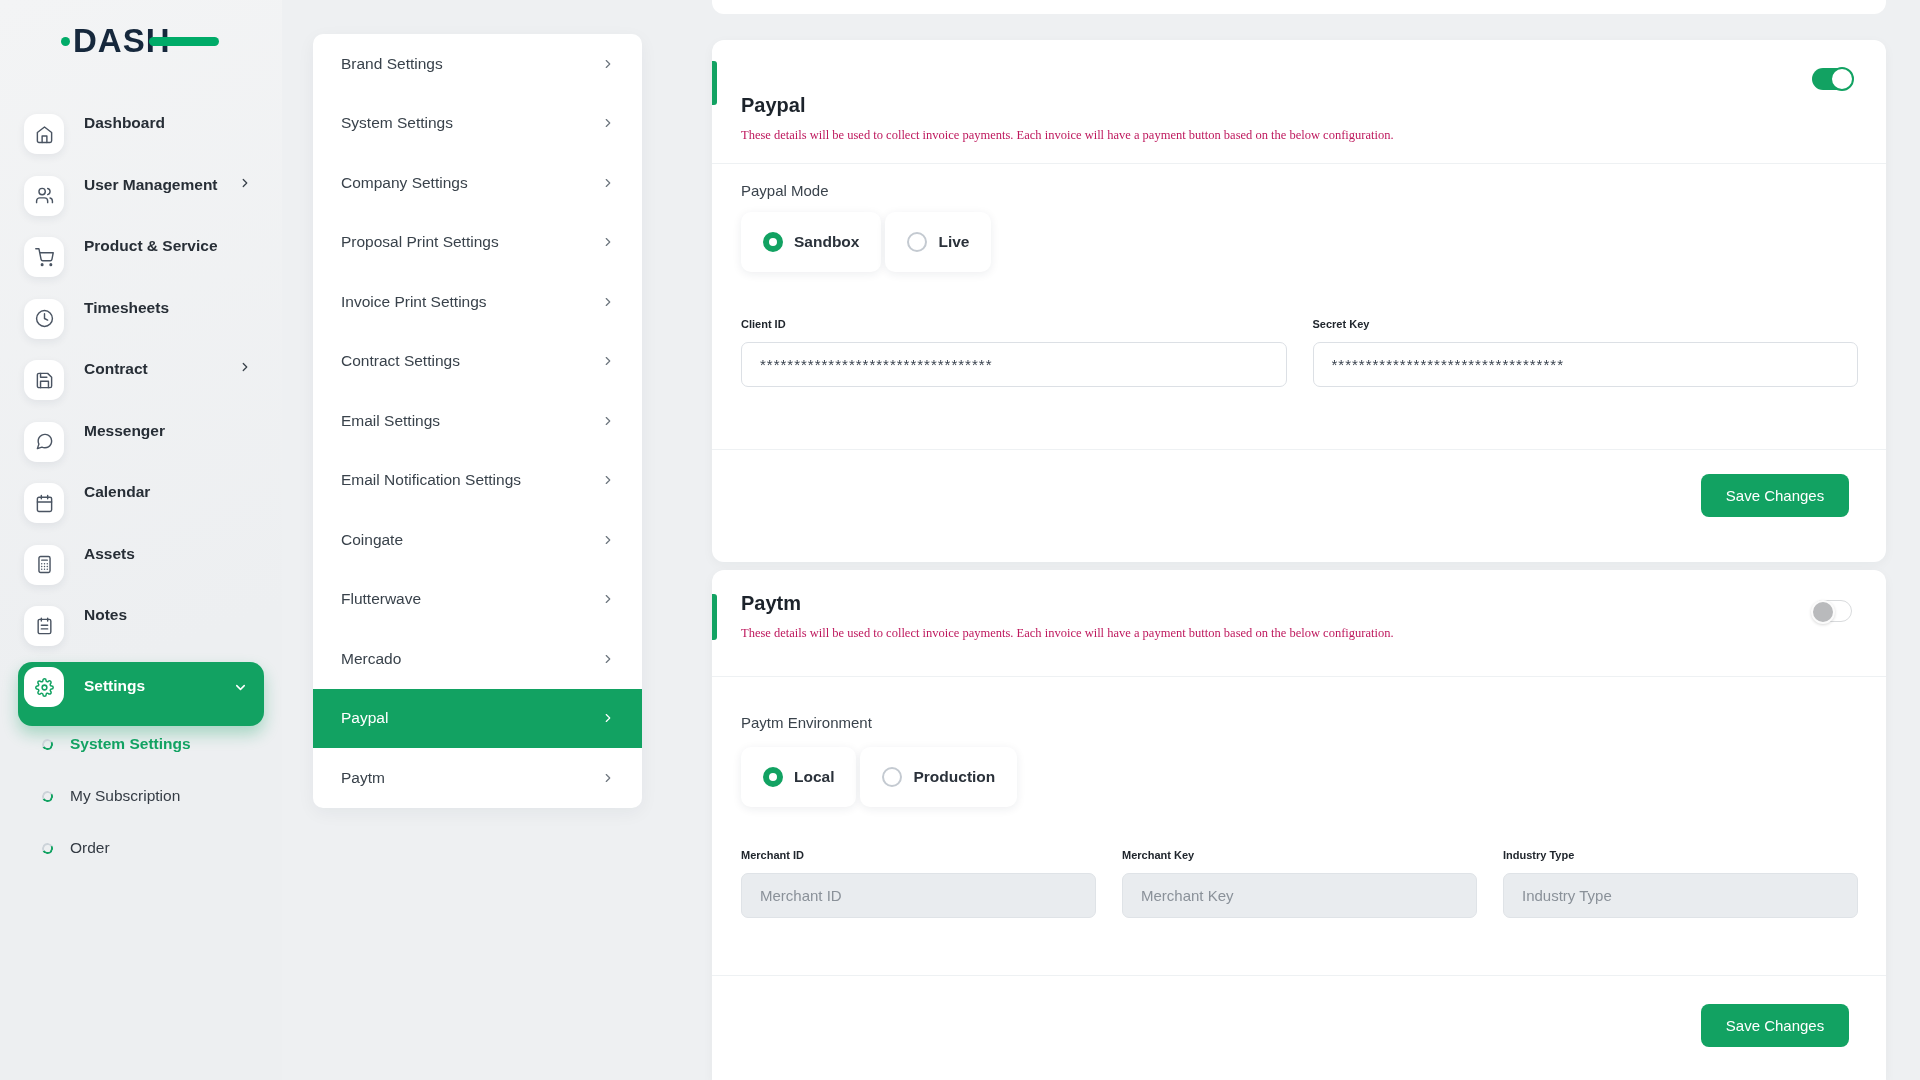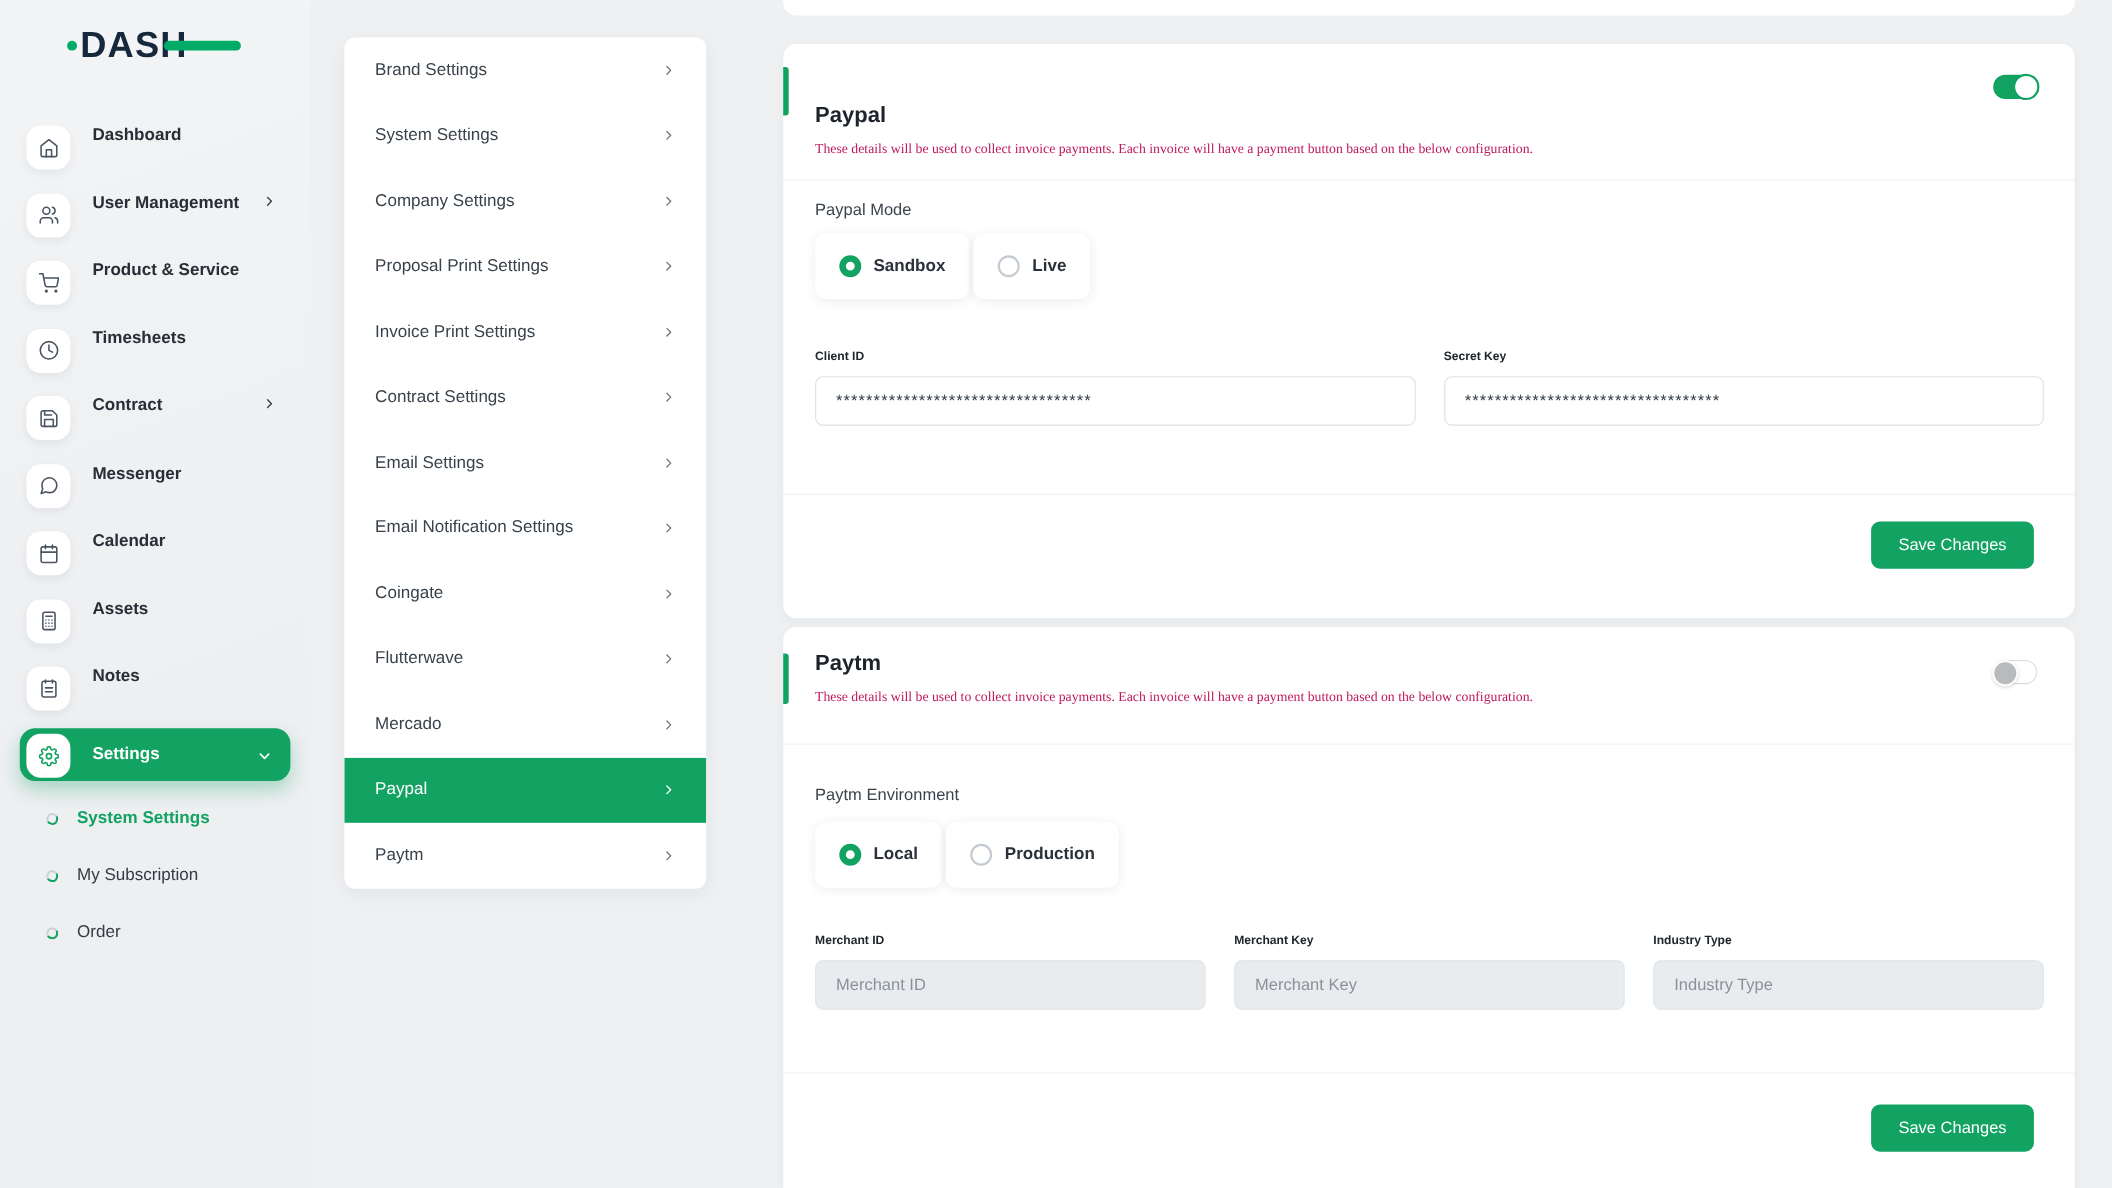--- a/index.html
+++ b/index.html
@@ -16,21 +16,21 @@
 
   .nav { position:absolute; left:0; top:114px; width:282px; display:flex; flex-direction:column; gap:21.5px; }
   .nav-item { position:relative; height:40px; display:flex; cursor:pointer; }
   .icon-sq { position:absolute; left:24px; width:40px; height:40px; border-radius:13px; background:#ffffff;
              box-shadow:0 3px 8px rgba(30,45,65,.07); display:flex; align-items:center; justify-content:center; }
   .icon-sq svg { width:19px; height:19px; stroke:#4a5462; stroke-width:1.8; fill:none; stroke-linecap:round; stroke-linejoin:round; }
   .nav-label { margin-left:84px; font-size:15.5px; font-weight:600; color:#272e36; }
   .nav-chev { position:absolute; left:238px; width:14px; height:14px; }
   .nav-chev svg { width:14px; height:14px; stroke:#39424b; stroke-width:2.2; fill:none; stroke-linecap:round; stroke-linejoin:round; }
 
-  .settings-pill { position:absolute; left:18px; top:662px; width:246px; height:48px; border-radius:14px;
+  .settings-pill { position:absolute; left:18px; top:662px; width:246px; height:64px; border-radius:14px;
                    background:#12a262; box-shadow:0 8px 16px rgba(18,162,98,.32); cursor:pointer;padding-left:41px; }
   .settings-pill .icon-sq { left:6px; top:5px; box-shadow:none; }
   .settings-pill .icon-sq svg { stroke:#12a262; stroke-width:1.9; }
   .settings-pill .nav-label { position:absolute; left:66px; top:15px; margin:0; color:#ffffff; font-weight:700; }
   .pill-chev { position:absolute; right:16px; top:18px; }
   .pill-chev svg { width:15px; height:15px; stroke:#ffffff; stroke-width:2.4; fill:none; stroke-linecap:round; stroke-linejoin:round; }
 
   .subnav { position:absolute; left:0; top:729px; width:282px; display:flex; flex-direction:column; gap:22px; }
   .sub-item { position:relative; height:30px; display:flex; align-items:center; cursor:pointer; }
   .bullet { position:absolute; left:42px; width:11px; height:11px; border-radius:50%;

